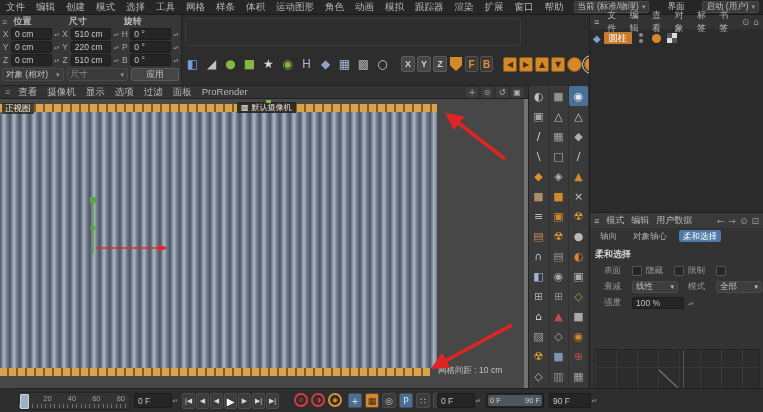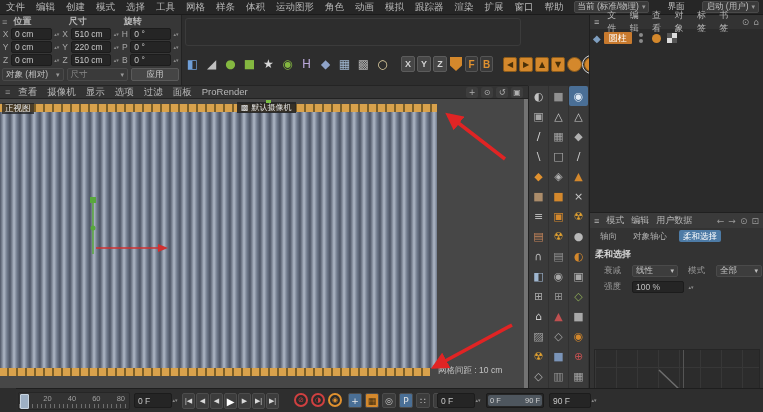--- a/index.html
+++ b/index.html
@@ -411,20 +411,28 @@
           <span class="ico">⊡</span>
         </div>
     </div>
     <div class="atabs">
         <span>轴向</span>
         <span>对象轴心</span>
         <span class="active">柔和选择</span>
       </div>
     <div class="asect">柔和选择</div>
     <div class="arow">
+      <span class="lab">表面</span>
+      <span class="chk"></span>
+      <span class="lab">隐藏</span>
+      <span class="chk"></span>
+      <span class="lab">限制</span>
+      <span class="chk"></span>
+    </div>
+    <div class="arow">
       <span class="lab">衰减</span>
       <span class="asel">
           <span>线性</span>
           <span style="font-size:7px;">▾</span>
         </span>
       <span class="lab" style="margin-left:6px;">模式</span>
       <span class="asel">
           <span>全部</span>
           <span style="font-size:7px;">▾</span>
         </span>

